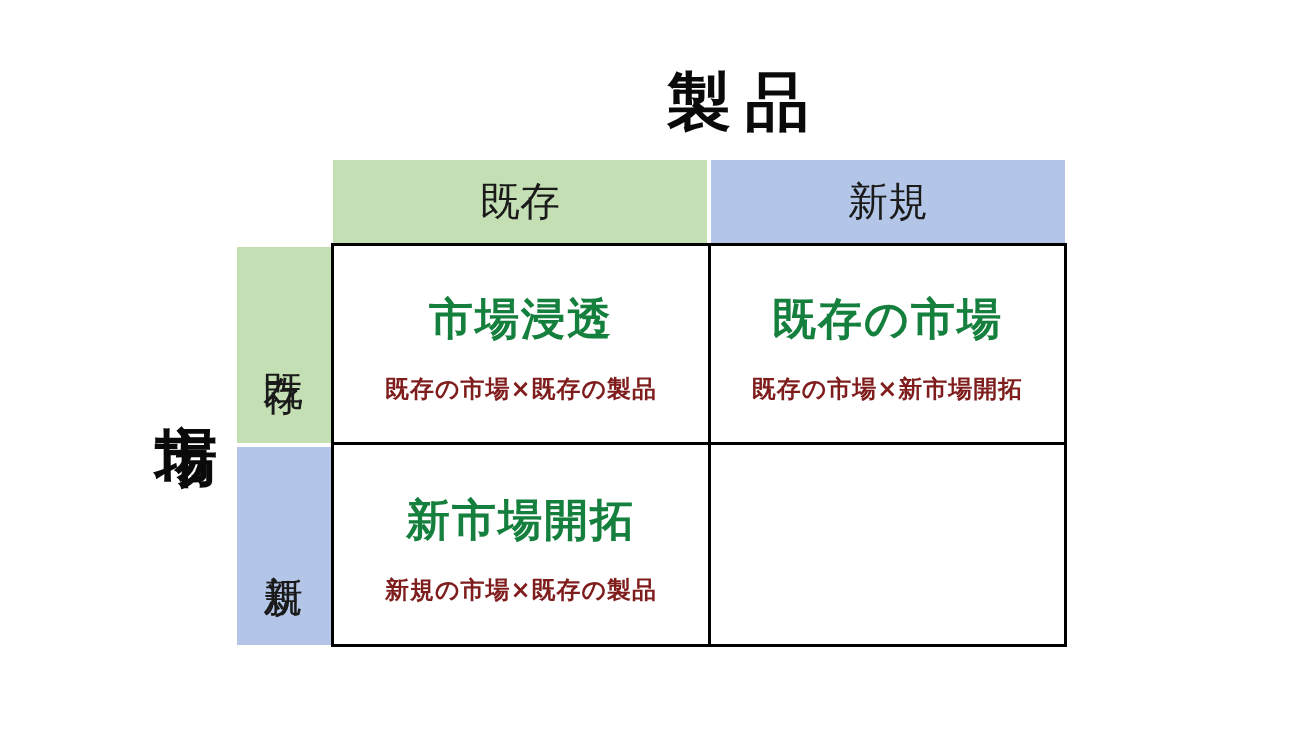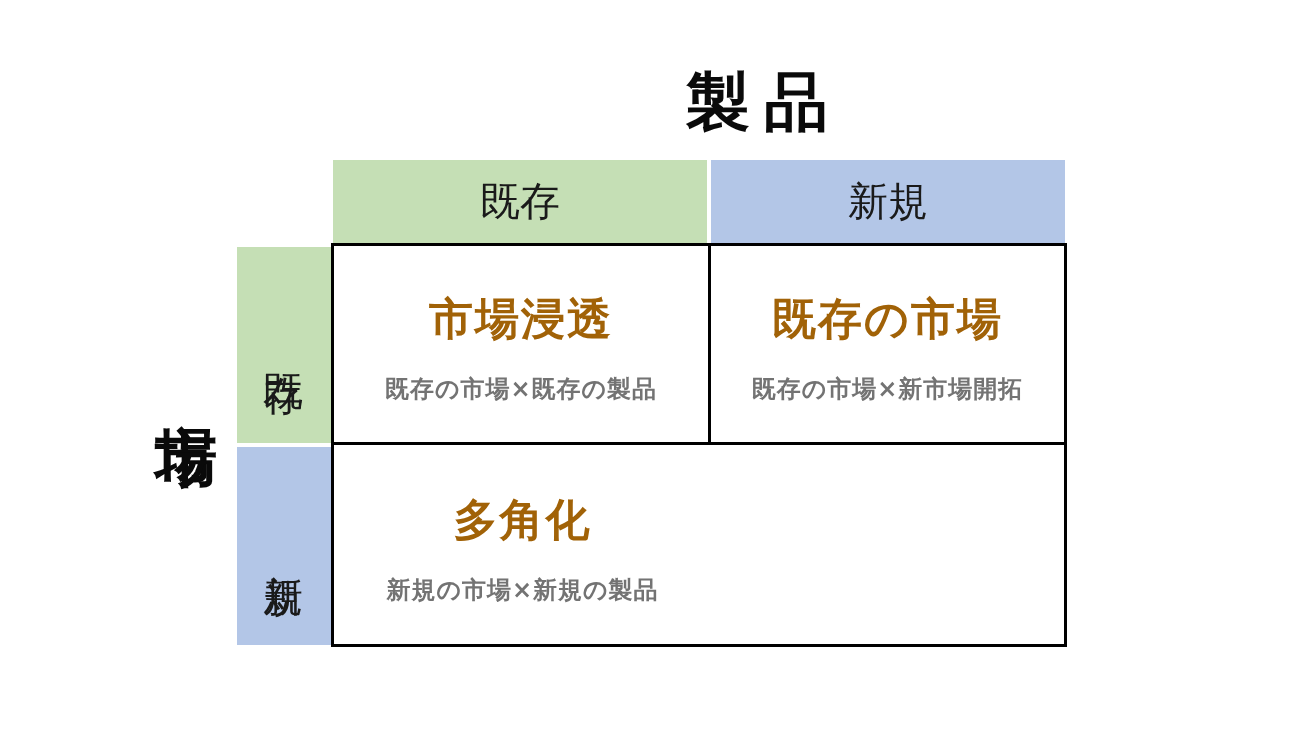--- a/index.html
+++ b/index.html
@@ -10,21 +10,21 @@
     background: #ffffff;
     font-family: "DejaVu Sans", "Liberation Sans", sans-serif;
     color: #0a0a0a;
     overflow: hidden;
   }
 
   
   .product-axis {
     position: absolute;
     top: 64px;
-    left: 764px;
+    left: 745px;
     transform: translateX(-50%);
     font-size: 64px;
     font-weight: 700;
     letter-spacing: 14px;
     line-height: 1.2;
     white-space: nowrap;
   }
 
   
   .market-axis {
@@ -102,29 +102,29 @@
   .cell.tl { border-right: 3px solid #000000; border-bottom: 3px solid #000000; }
   .cell.tr { border-bottom: 3px solid #000000; }
   .cell.bl { border-right: 3px solid #000000; }
 
   .cell-title {
     font-size: 44px;
     font-weight: 700;
     line-height: 1;
     letter-spacing: 2px;
     white-space: nowrap;
-    color: #a16207;
+    color: #15803d;
   }
   .cell-sub {
     font-size: 24px;
     font-weight: 700;
     line-height: 1;
     letter-spacing: 1px;
     white-space: nowrap;
-    color: #737373;
+    color: #7f1d1d;
   }
 </style>
 </head>
 <body>
 
 <div class="canvas">
 
   <div class="product-axis">製品</div>
 
   <div class="market-axis">市場</div>
@@ -142,21 +142,21 @@
     <div class="cell tl">
       <div class="cell-title">市場浸透</div>
       <div class="cell-sub">既存の市場×既存の製品</div>
     </div>
 
     <div class="cell tr">
       <div class="cell-title">既存の市場</div>
       <div class="cell-sub">既存の市場×新市場開拓</div>
     </div>
 
+    <div class="cell bl">
+      <div class="cell-title">新市場開拓</div>
+      <div class="cell-sub">新規の市場×既存の製品</div>
+    </div>
 
-    <div class="cell br">
-      <div class="cell-title">多角化</div>
-      <div class="cell-sub">新規の市場×新規の製品</div>
-    </div>
 
   </div>
 
 </div>
 
 </body></html>

